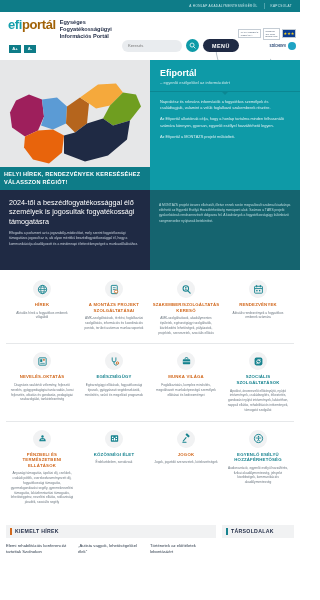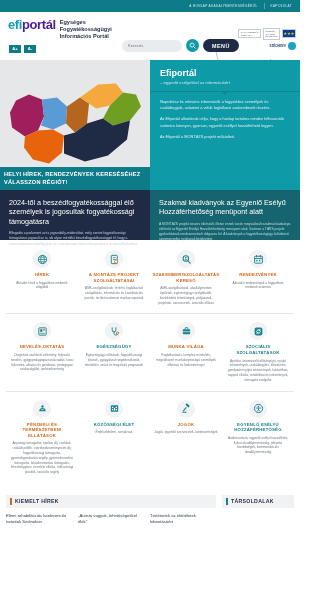--- a/index.html
+++ b/index.html
@@ -24,21 +24,21 @@
 
   
   .header {
     height: 48px; background: #ffffff; position: relative;
     display: flex; align-items: flex-start; padding: 6px 0 0 8px;
   }
   .logo-block { display: flex; flex-direction: column; }
   .logo-row { display: flex; align-items: flex-start; gap: 4px; }
   .logo-mark { font-size: 13px; font-weight: 700; letter-spacing: -.4px; line-height: 14px; }
   .logo-mark .efi { color: #16a0ad; text-align: center; }
-  .logo-mark .portal { color: #4c1d95; }
+  .logo-mark .portal { color: #a16207; }
   .logo-tag {
     font-size: 5.6px; font-weight: 700; color: #1f2a44;
     line-height: 7.2px; padding-top: 1px; white-space: pre-line;
   }
   .a11y-row { display: flex; gap: 3px; margin-top: 4px; margin-left: 1px; }
   .a11y-btn {
     width: 12px; height: 8px; background: #0e7c88; color: #fff;
     font-size: 4.2px; font-weight: 700;
     display: flex; align-items: center; justify-content: center;
   }
@@ -119,21 +119,21 @@
     content: ""; position: absolute; left: 50%; top: 0;
     margin-left: -4px; border-left: 4px solid transparent;
     border-right: 4px solid transparent; border-top: 4px solid #0b8793;
   }
   .hero-body { margin-top: 7px; }
   .hero-body p {
     color: #dff1f3; font-size: 3.9px; line-height: 6.2px; margin-bottom: 5px;
   }
 
   
-  .info-row { display: flex; height: 50px; }
+  .info-row { display: flex; height: 80px; }
   .info-card { width: 150px; padding: 8px 9px; color: #fff; }
   .info-card.dark { background: #1f2a44; }
   .info-card.teal { background: #15646f; }
   .info-title { font-size: 7.2px; font-weight: 400; line-height: 9.4px; }
   .info-text { font-size: 3.3px; line-height: 5.2px; margin-top: 5px; color: #c9d2dd; }
   .info-card.teal .info-text { color: #bfdee2; }
 
   
   .grid-wrap { background: #ffffff; padding: 8px 6px 0 6px; }
   .tile-row {
@@ -260,21 +260,20 @@
       </div>
     </div>
   </div>
 
   <div class="info-row">
     <div class="info-card dark">
       <div class="info-title">2024-től a beszédfogyatékossággal élő személyek is jogosultak fogyatékossági támogatásra</div>
       <div class="info-text">Elfogadta a parlament azt a jogszabály-módosítást, mely szerint fogyatékossági támogatásra jogosult az is, aki olyan mértékű beszédfogyatékossággal él, hogy a kommunikációja akadályozott és a mindennapi élettevékenységeit a munkavállalásához.</div>
     </div>
     <div class="info-card teal">
-      <div class="info-title">Szakmai kiadványok az Egyenlő Esélyű Hozzáférhetőség menüpont alatt</div>
       <div class="info-text">A MONTÁZS projekt összes elkészült, illetve ennek során megvalósult szakmai kiadványa elérhető az Egyenlő Esélyű Hozzáférhetőség menüpont alatt. Számos a TÁRS projekt gyakorlatának rendszerezését dolgozza fel. A kiadványok a fogyatékosságügy különböző szegmenseibe nyújtanak betekintést.</div>
     </div>
   </div>
 
   <div class="grid-wrap">
     <div class="tile-row">
       <div class="tile">
         <div class="tile-icon">
           <svg width="11" height="11" viewBox="0 0 24 24">
             <circle cx="12" cy="12" r="9" fill="none" stroke="#17838f" stroke-width="2"></circle>

